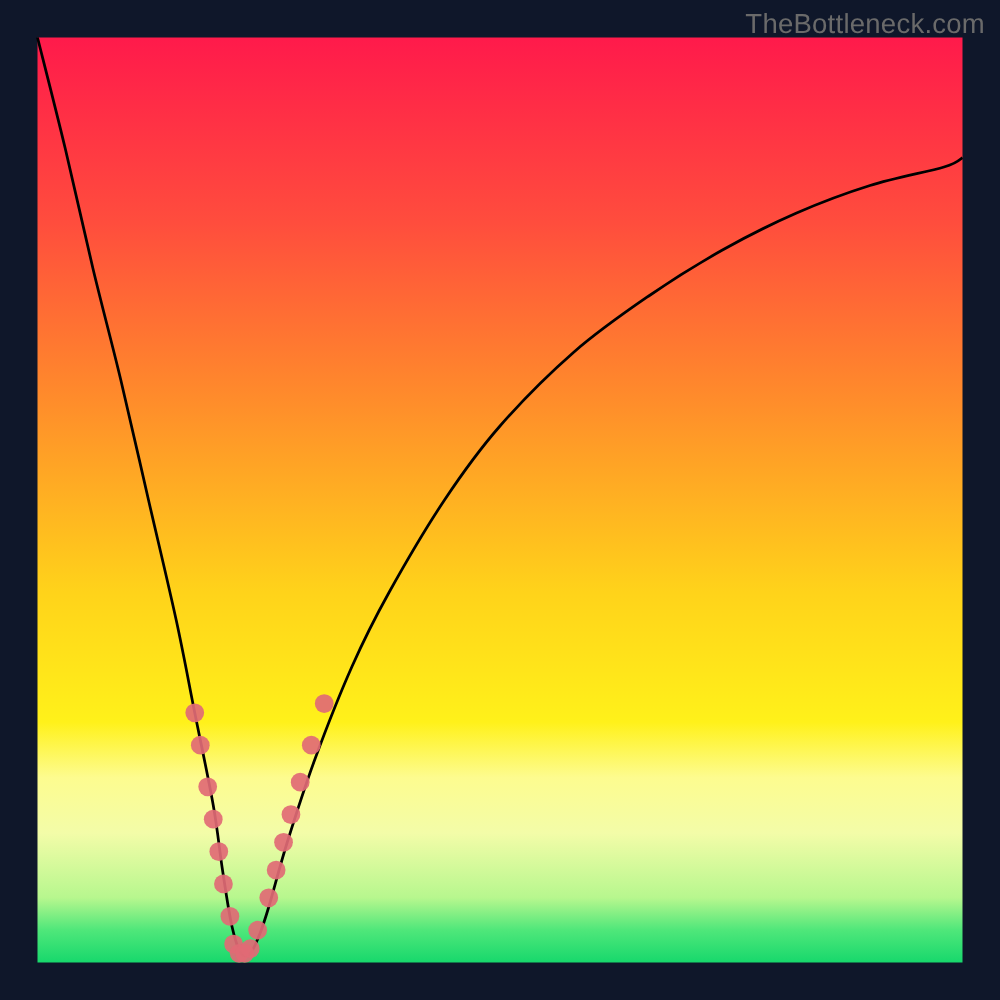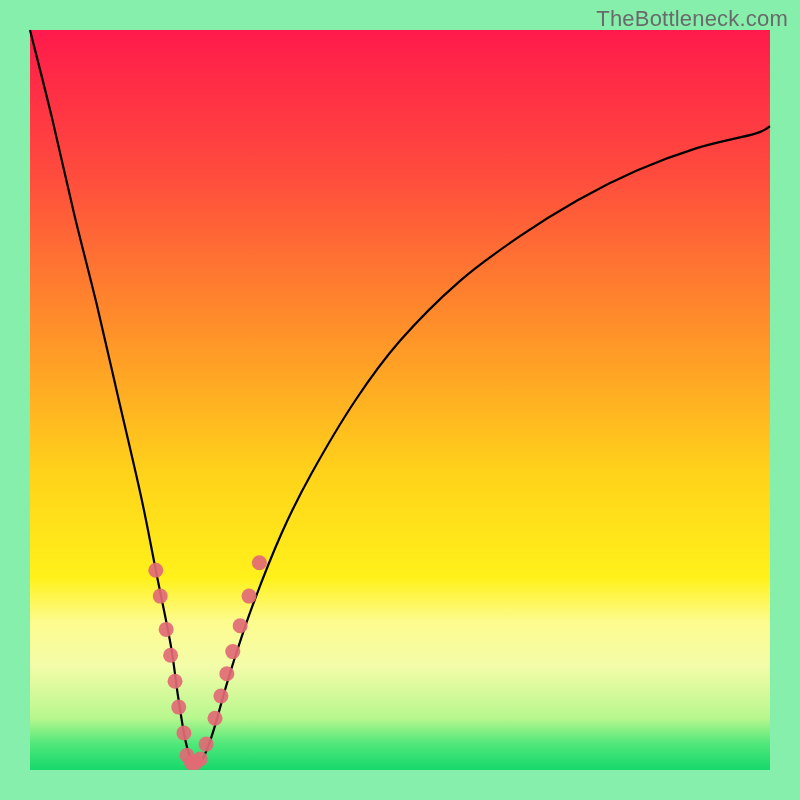--- a/index.html
+++ b/index.html
@@ -10,21 +10,21 @@
     overflow: hidden;
     background: #000;
     font-family: Arial, Helvetica, sans-serif;
   }
   .frame {
     position: absolute;
     left: 0;
     top: 0;
     width: 800px;
     height: 800px;
-    background: #86efac;
+    background: #0f172a;
   }
   .watermark {
     position: absolute;
     top: 6px;
     right: 12px;
     color: #6a6a6a;
     font-size: 22px;
     font-weight: 500;
     letter-spacing: 0.2px;
     user-select: none;

